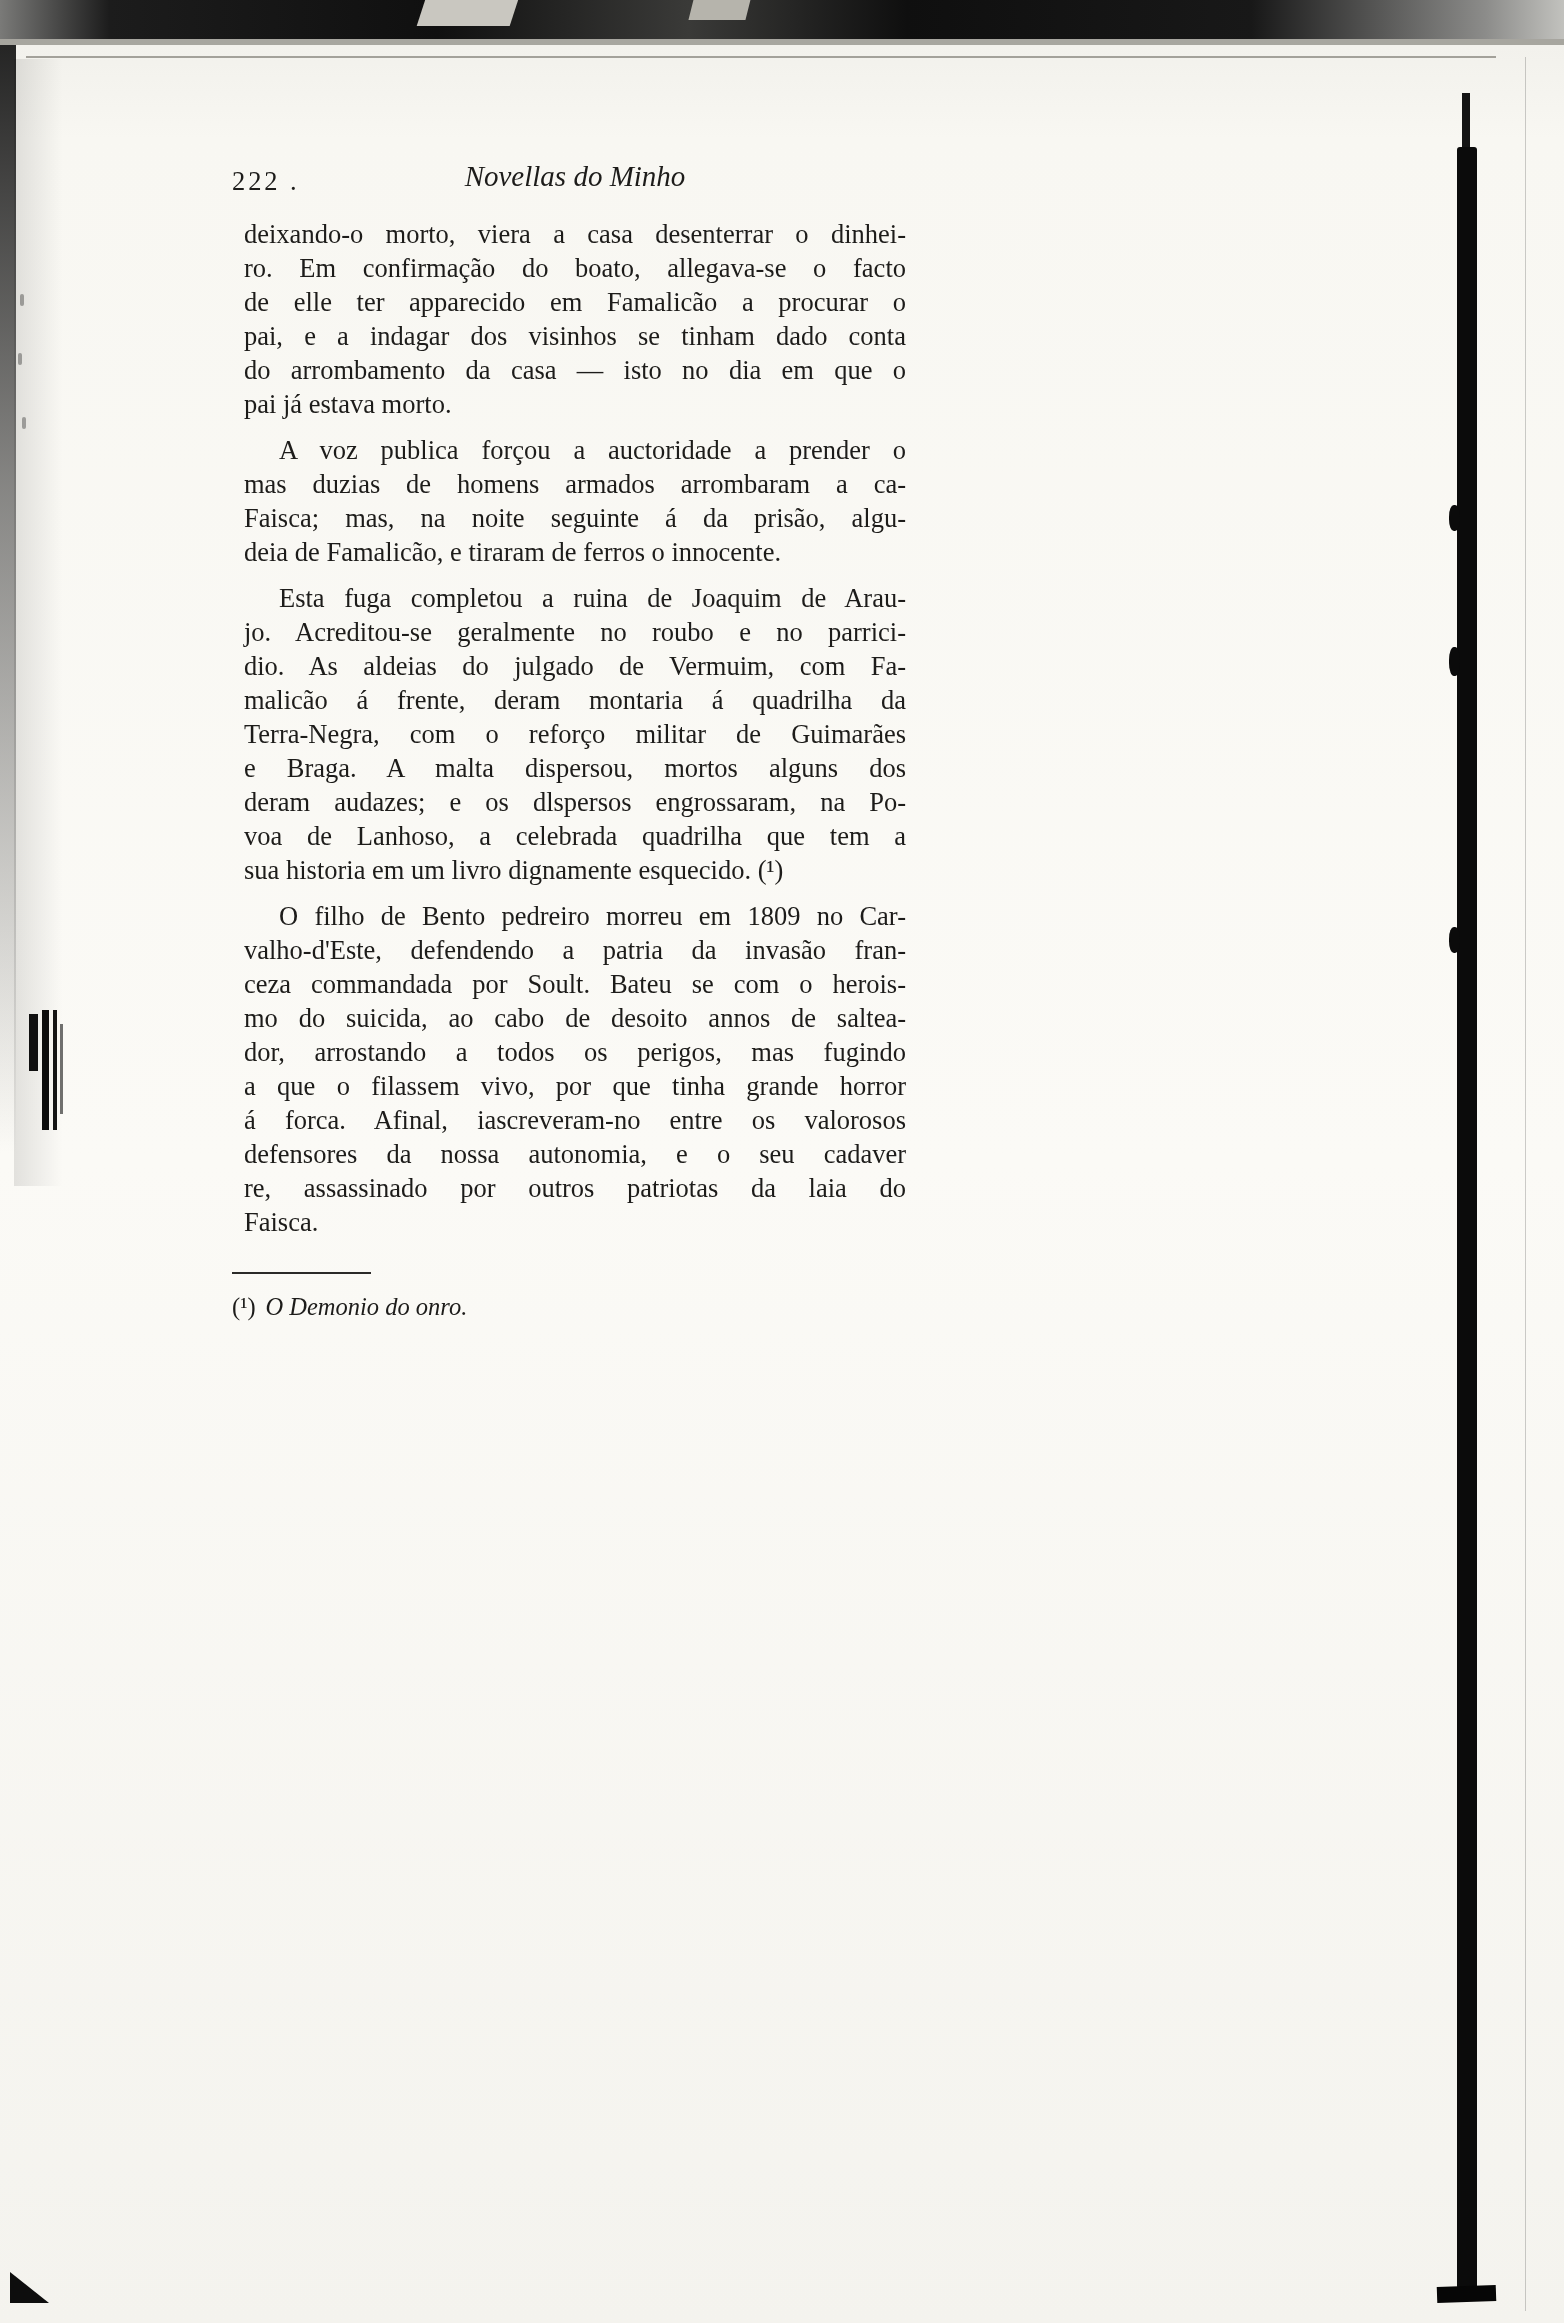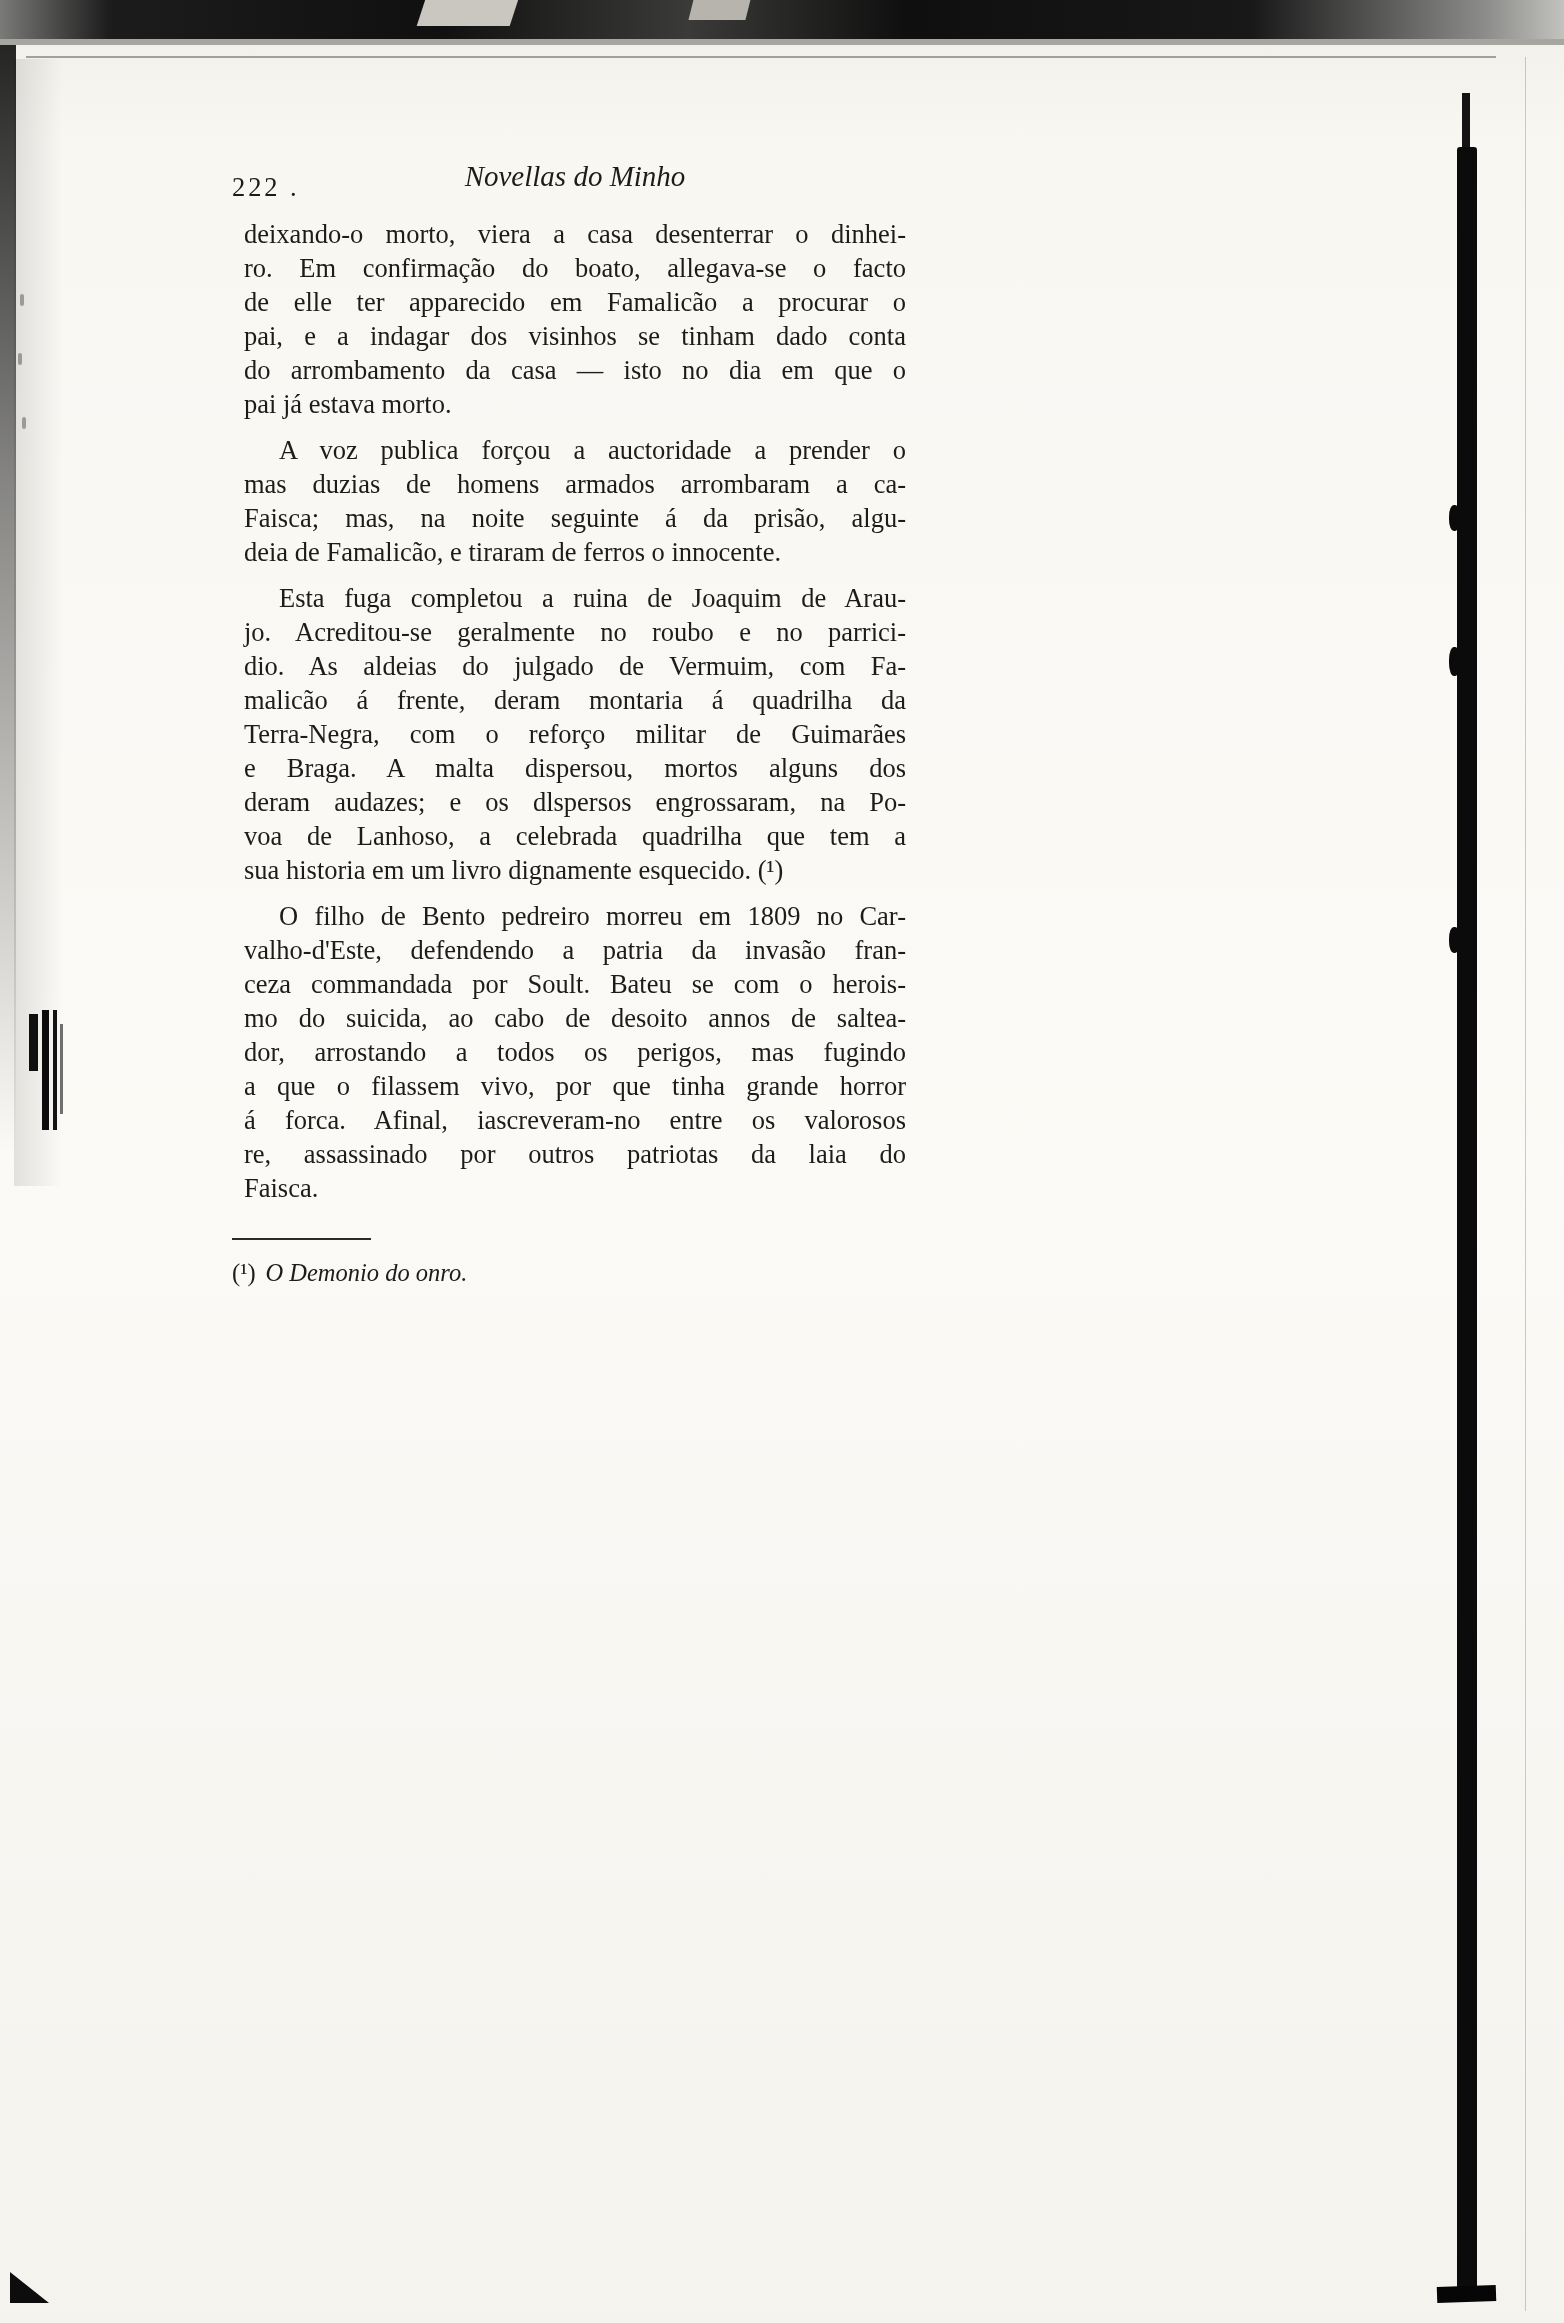--- a/index.html
+++ b/index.html
@@ -28,21 +28,21 @@
   .ink-bars .b4{position:absolute;left:31px;top:13.7px;width:2.9px;height:90px;background:rgba(20,20,20,.6);}
   .right-bar{position:absolute;left:1457px;top:147px;width:19.6px;height:2142px;background:#0b0b0b;border-radius:2.9px;}
   .right-bar-top{position:absolute;left:1462px;top:93px;width:7.8px;height:61px;background:#141414;}
   .right-blob{position:absolute;left:1449px;width:10.8px;background:#0b0b0b;border-radius:45%;}
   .right-bar-foot{position:absolute;left:1437px;top:2286px;width:59px;height:15.7px;background:#060606;transform:rotate(-2deg);}
   .corner-triangle{position:absolute;left:9.8px;top:2272px;width:0;height:0;
     border-bottom:31px solid #0d0d0d;border-right:39px solid transparent;}
   
   .text-block{position:absolute;left:232px;top:160px;width:686px;color:#1d1c1a;font-size:26.5px;}
   .page-header{position:relative;height:41px;margin-bottom:15.7px;}
-  .page-number{position:absolute;left:0;top:12px;font-size:26.5px;letter-spacing:2.9px;}
+  .page-number{position:absolute;left:0;top:6px;font-size:26.5px;letter-spacing:2.9px;}
   .page-title{display:block;text-align:center;font-style:italic;font-size:29px;}
   .para{margin:12px;}
   .line{display:block;height:34px;line-height:34px;text-align:justify;text-align-last:justify;white-space:nowrap;overflow:visible;}
   .line.last{text-align-last:left;}
   .line.indent{text-indent:35px;}
   .footnote-rule{margin-top:33px;width:139px;height:0;border-top:2.9px solid #2b2a28;}
   .footnote{margin-top:19.6px;font-size:24.5px;}
   .footnote .marker{margin-right:9.8px;}
   .footnote .fn-text{font-style:italic;margin-top:36px;}
 </style>
@@ -108,20 +108,21 @@
         <div class="line last">sua historia em um livro dignamente esquecido. (¹)</div>
       </div>
       <div class="para">
         <div class="line indent">O filho de Bento pedreiro morreu em 1809 no Car-</div>
         <div class="line">valho-d'Este, defendendo a patria da invasão fran-</div>
         <div class="line">ceza commandada por Soult. Bateu se com o herois-</div>
         <div class="line">mo do suicida, ao cabo de desoito annos de saltea-</div>
         <div class="line">dor, arrostando a todos os perigos, mas fugindo</div>
         <div class="line">a que o filassem vivo, por que tinha grande horror</div>
         <div class="line">á forca. Afinal, iascreveram-no entre os valorosos</div>
+        <div class="line">defensores da nossa autonomia, e o seu cadaver</div>
         <div class="line">re, assassinado por outros patriotas da laia do</div>
         <div class="line last">Faisca.</div>
       </div>
     </div>
 
   <div class="footnote-rule"></div>
   <div class="footnote">
     <span class="marker">(¹)</span><span class="fn-text">O Demonio do onro.</span>
   </div>
 </div>

